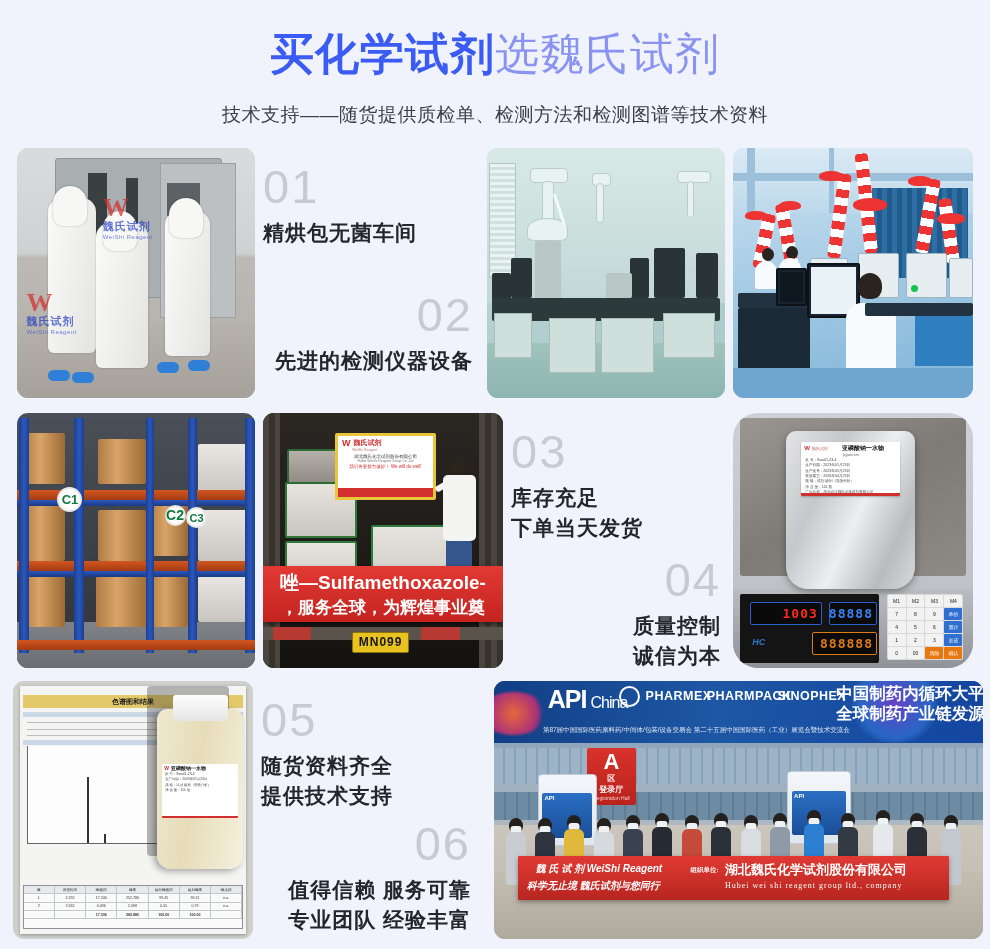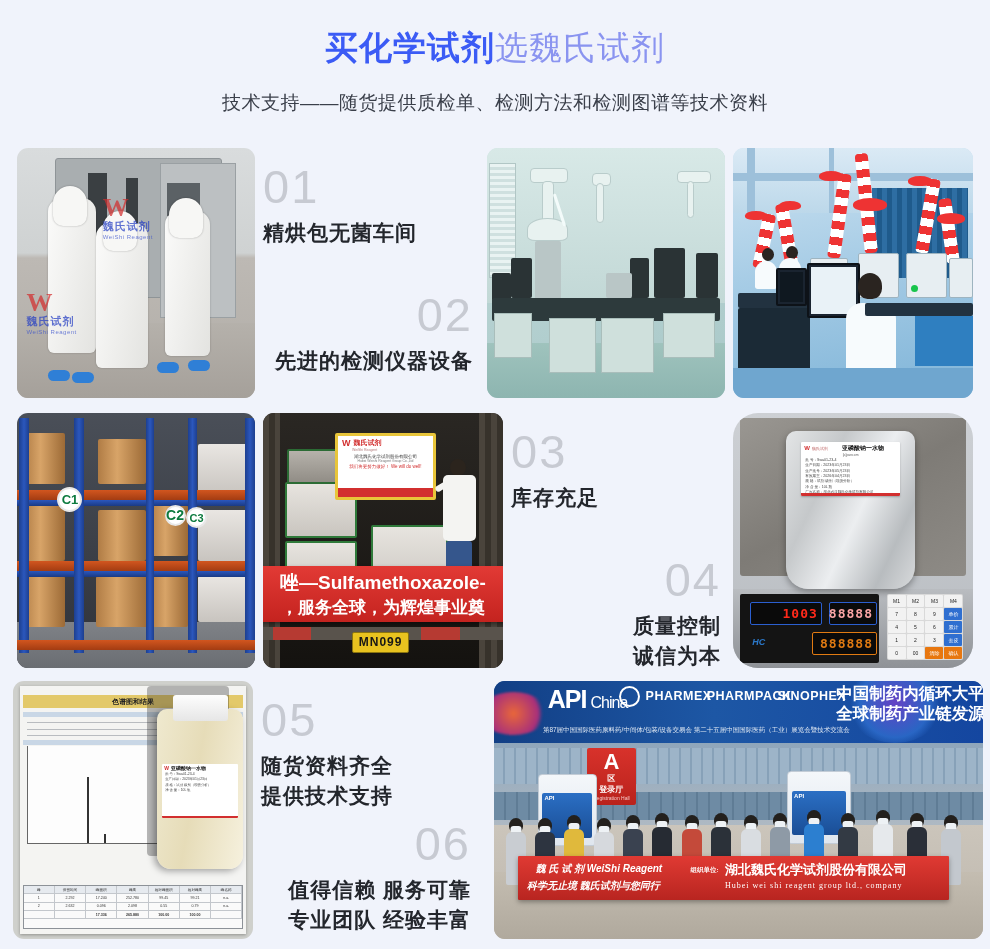--- a/index.html
+++ b/index.html
@@ -6,21 +6,21 @@
   html,body{ width:990px; height:949px; }
   body{
     background:#f0f3fb;
     font-family:"Liberation Sans","DejaVu Sans",sans-serif;
     overflow:hidden;
   }
   .page{ position:relative; width:990px; height:949px; }
 
   
   .header{ text-align:center; padding-top:30px; }
-  .title{ font-size:33px; font-weight:700; letter-spacing:1px; line-height:1.1; }
+  .title{ font-size:44px; font-weight:700; letter-spacing:1px; line-height:1.1; }
   .title .t-a{ color:#3b5bf5; font-weight:800; }
   .title .t-b{ color:#8a94f0; font-weight:500; }
   .subtitle{ margin-top:24px; font-size:19px; color:#3a3f4a; letter-spacing:0.5px; }
 
   
   .grid{ position:absolute; left:0; top:0; width:990px; height:949px; }
   .photo{ position:absolute; border-radius:11px; overflow:hidden; background:#cfd3dd; }
 
   .caption{ position:absolute; }
   .num{
@@ -365,20 +365,21 @@
         <div class="bumper" style="left:4%;top:84%;width:16%;height:5%;background:#b63a32;"></div>
         <div class="bumper" style="left:66%;top:84%;width:16%;height:5%;background:#b63a32;"></div>
         <div class="plate" style="left:37%;top:86%;width:24%;height:8%;">MN099</div>
       </div>
     </div>
 
     <div class="caption" style="left:511px; top:428px; width:210px;">
       <div class="num">03</div>
       <div class="cap-lines">
         <div>库存充足</div>
+        <div>下单当天发货</div>
       </div>
     </div>
 
     <div class="photo p6" style="left:733px; top:413px; width:240px; height:255px;">
       <div class="scene">
         <div class="plate6"></div>
         <div class="base"></div>
         <div class="bag" style="left:22%;top:7%;width:54%;height:62%;">
           <div class="lab" style="left:12%;top:7%;width:76%;height:34%;">
             <div style="display:flex;align-items:center;gap:2px;padding:2px 2px 0 3px;">
@@ -395,21 +396,21 @@
               <div>规    格：试剂 级别（现货分析）</div>
               <div>净    含    量：10L  瓶</div>
               <div>厂家名称：湖北武汉魏氏化学试剂有限公司</div>
               <div>备    注：本品仅用于实验和研究用途</div>
             </div>
             <div class="lred" style="position:absolute;left:0;bottom:0;width:100%;"></div>
           </div>
         </div>
         <div class="panel" style="left:3%;top:71%;width:58%;height:27%;"></div>
         <div class="disp" style="left:7%;top:74%;width:30%;height:9%;">1003</div>
-        <div class="disp b" style="left:40%;top:74%;width:20%;height:9%;background:#0a0a0a;color:#fca5a5;">88888</div>
+        <div class="disp b" style="left:40%;top:74%;width:20%;height:9%;background:#0a0a0a;color:#3b82f6;">88888</div>
         <div class="disp o" style="left:33%;top:86%;width:27%;height:9%;background:#0a0a0a;color:#e07a12;">888888</div>
         <div style="position:absolute;left:8%;top:88%;font-size:9px;color:#2b78c9;font-weight:900;font-style:italic;">HC</div>
         <div class="keys" style="left:64%;top:71%;width:32%;height:26%;">
           <i>M1</i>
             <i>M2</i>
             <i>M3</i>
             <i>M4</i>
           <i>7</i>
             <i>8</i>
             <i>9</i>

